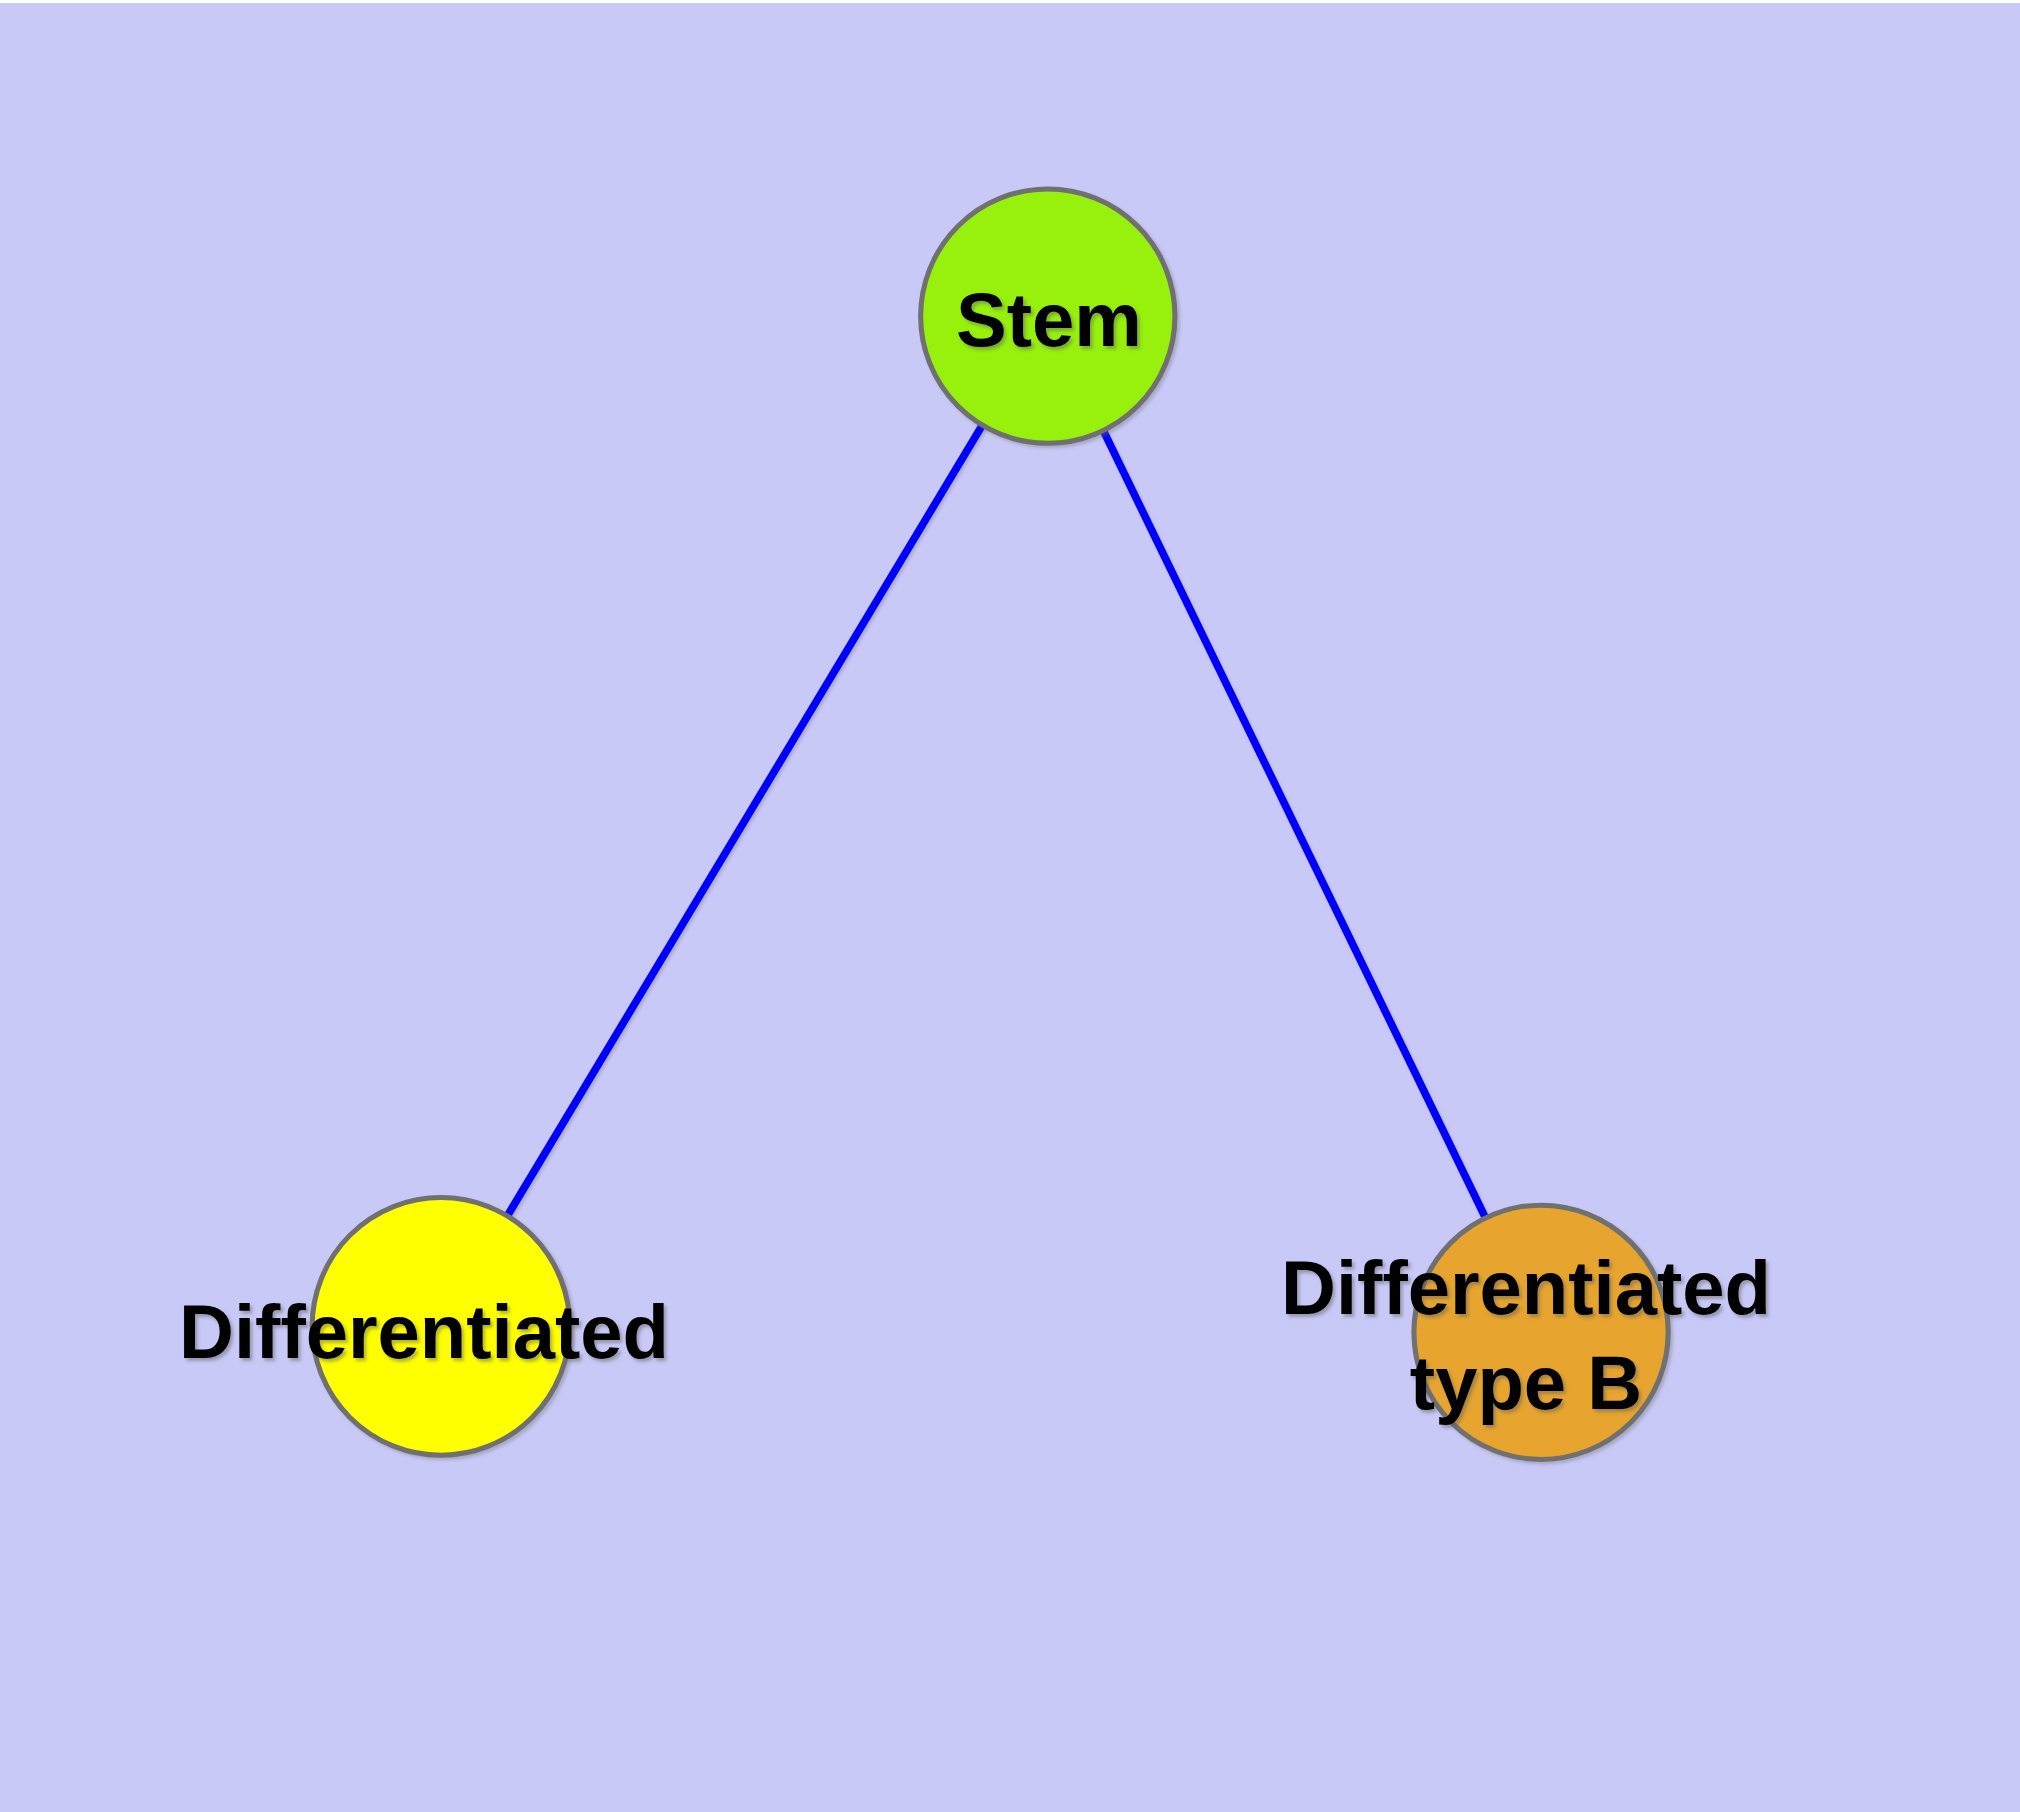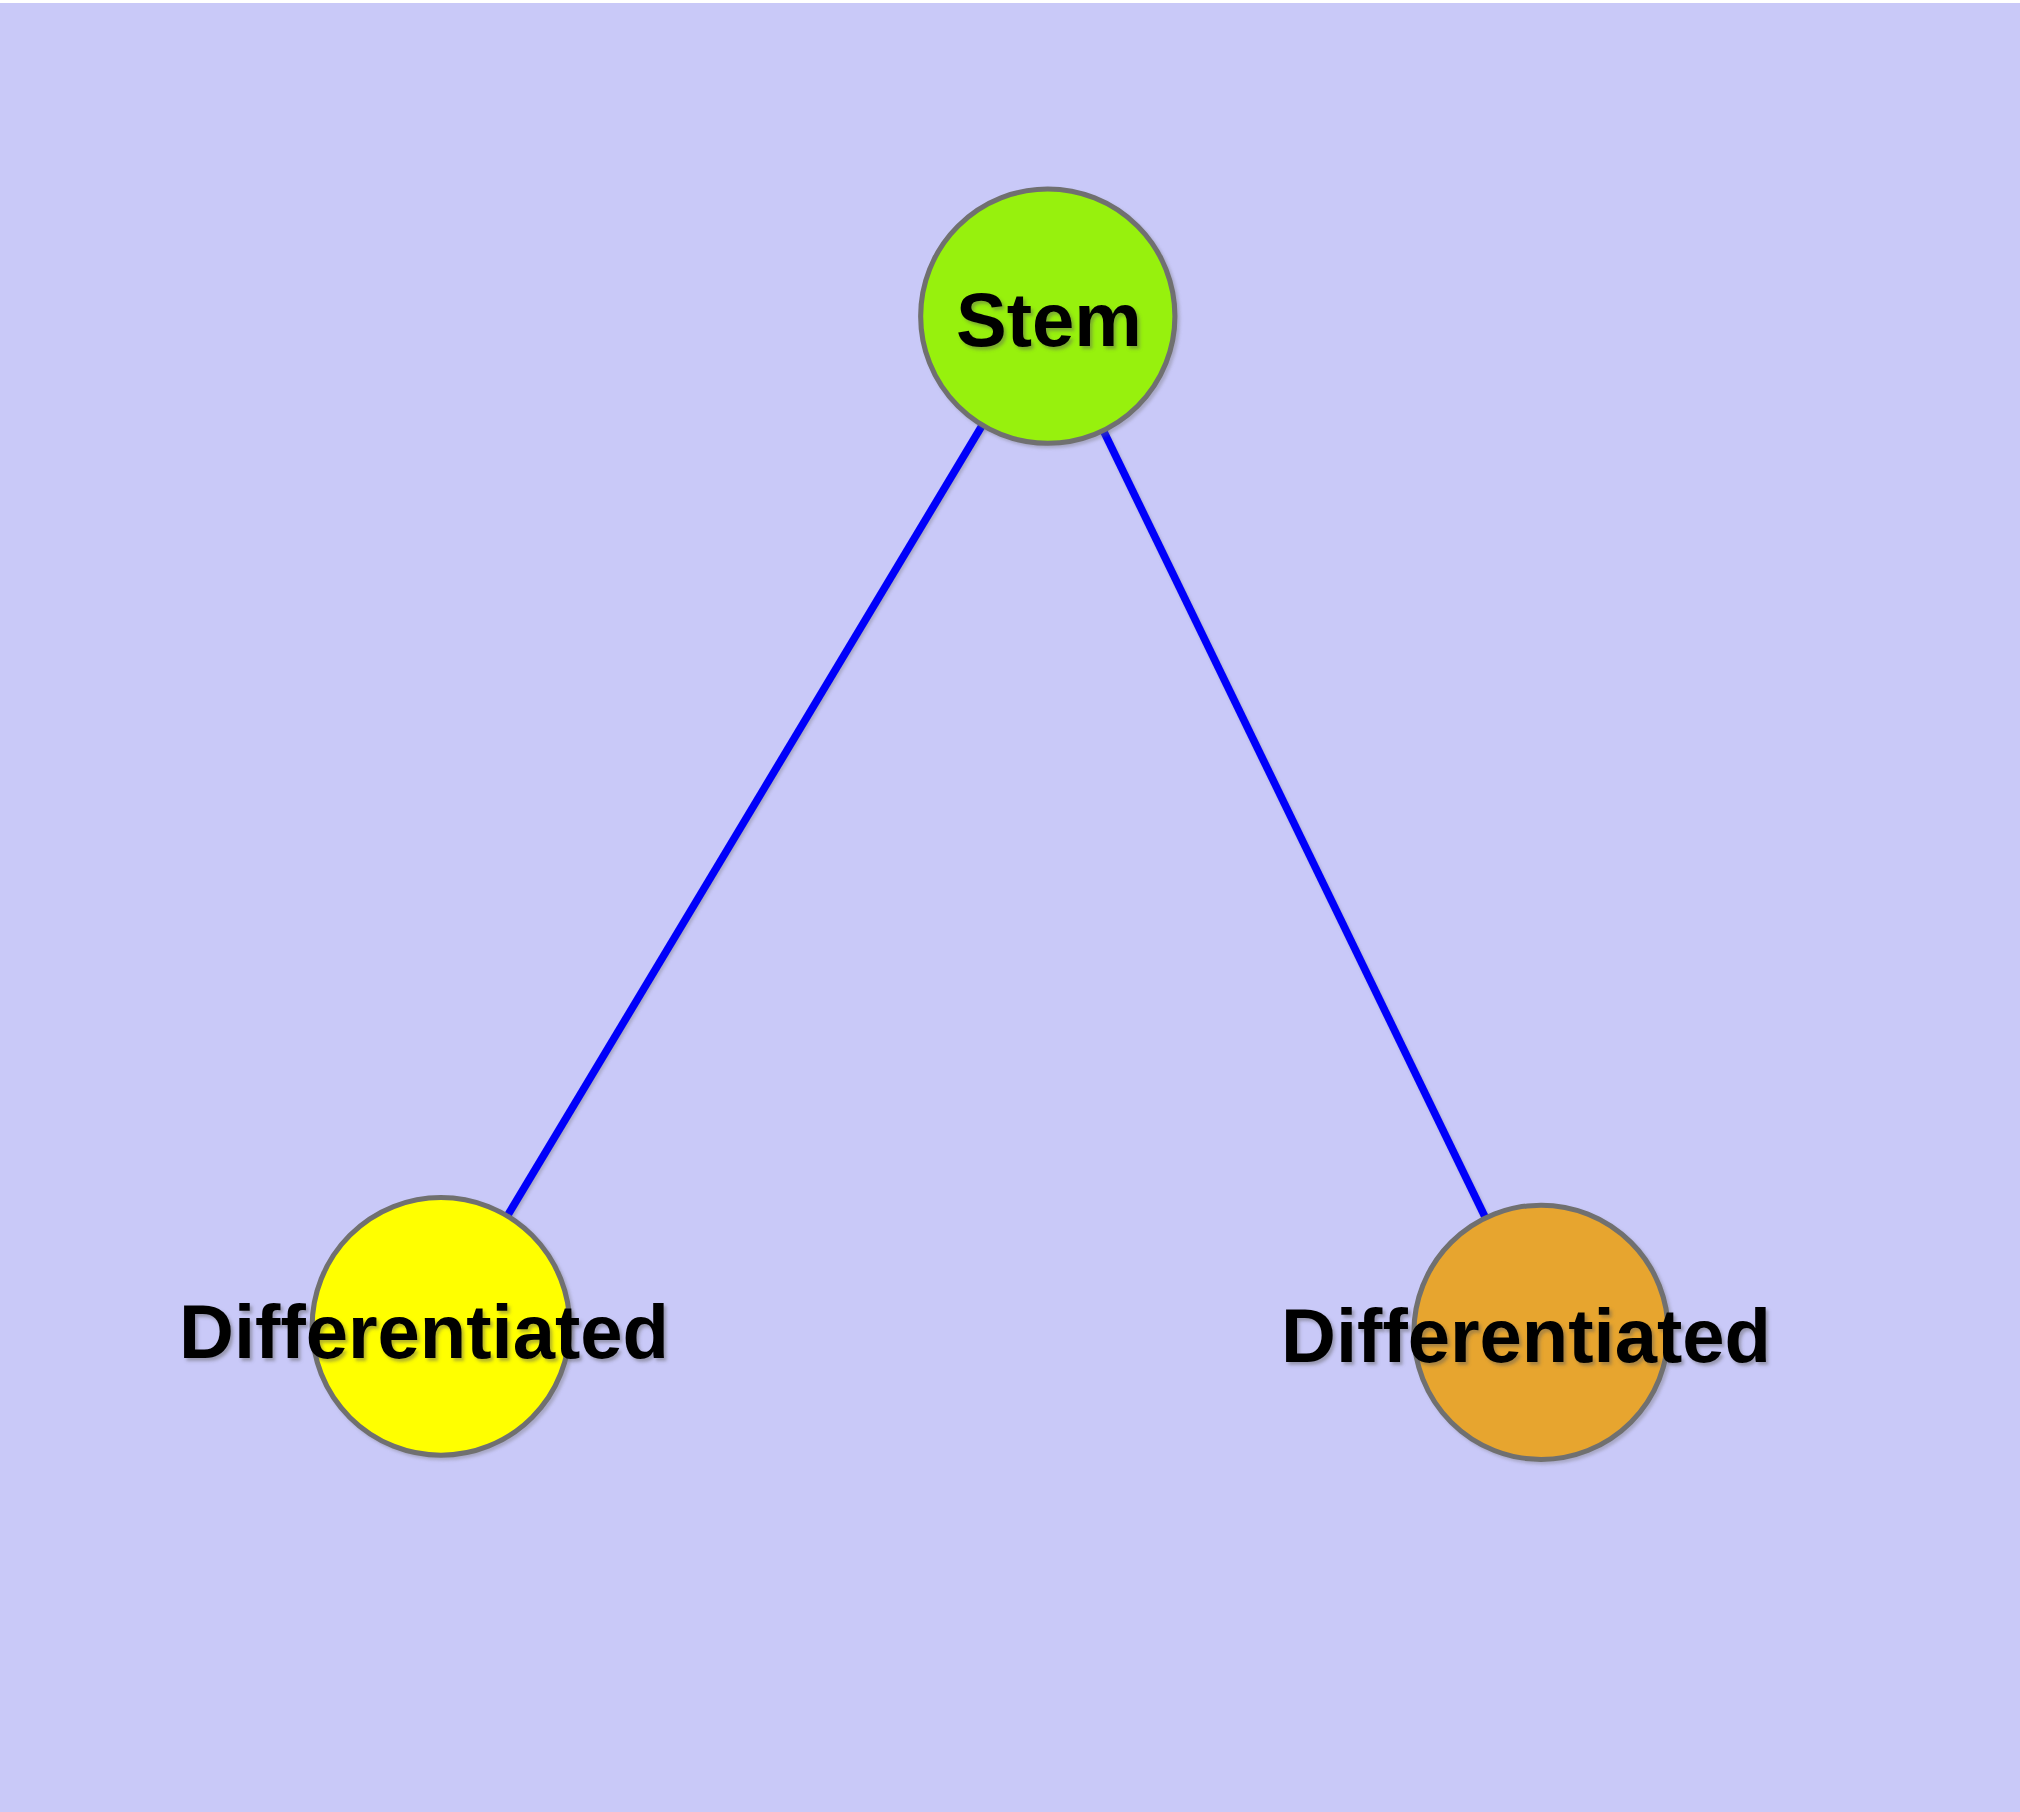--- a/index.html
+++ b/index.html
@@ -73,14 +73,15 @@
 <div class="node-label" id="label-stem">
   <span class="line">Stem</span>
 </div>
 
 <div class="node-label" id="label-type-a">
   <span class="line">Differentiated</span>
 </div>
 
 <div class="node-label" id="label-type-b">
   <span class="line">Differentiated</span>
+  <span class="line">type B</span>
 </div>
 
 
 </body></html>

